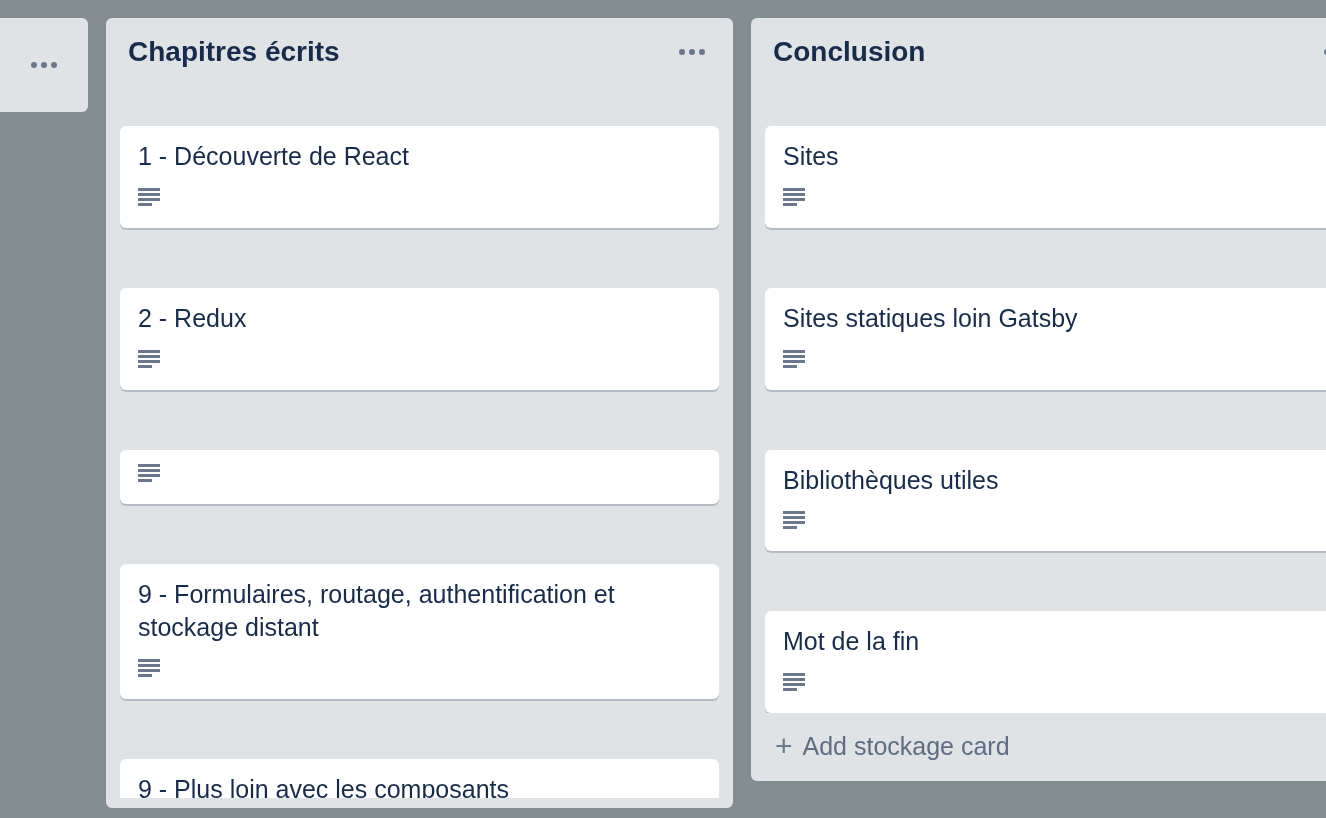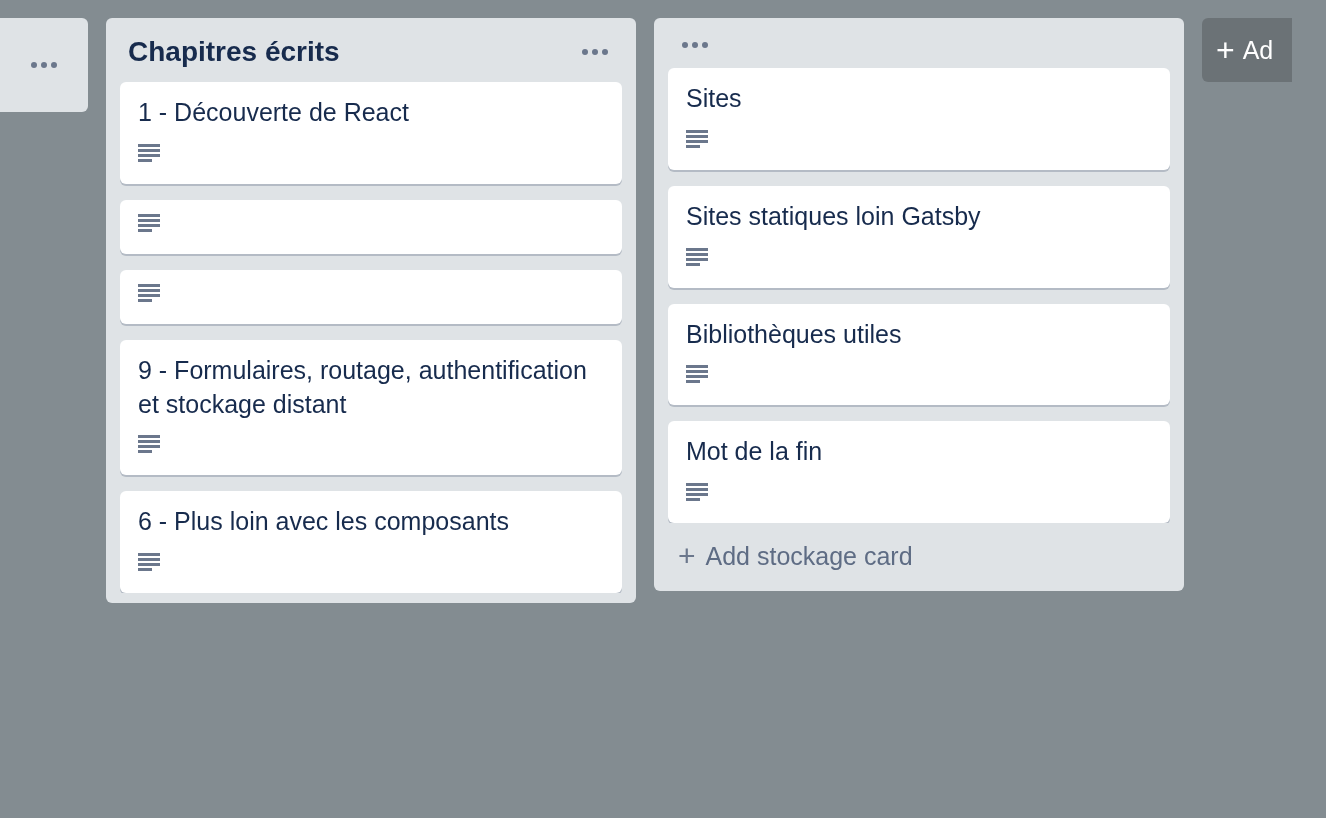--- a/index.html
+++ b/index.html
@@ -13,21 +13,21 @@
   .board {
     display: flex;
     align-items: flex-start;
     gap: 18px;
     padding: 18px 0 0 0;
     height: 100%;
   }
   .list {
     background: #dfe3e6;
     border-radius: 6px;
-    width: 530px;
+    width: 627px;
     flex-shrink: 0;
     display: flex;
     flex-direction: column;
     padding: 14px 14px 10px 14px;
     max-height: 790px;
   }
   .stub-list {
     width: 88px;
     background: #dfe3e6;
     border-radius: 0 6px 6px 0;
@@ -76,20 +76,21 @@
     flex-direction: column;
     gap: 16px;
     overflow-y: auto;
   }
   .card {
     background: #ffffff;
     border-radius: 6px;
     box-shadow: 0 2px 0 rgba(9,30,66,0.2);
     padding: 14px 18px 18px 18px;
     cursor: pointer;
+    margin-top: 44px;
   }
   .card-title {
     font-size: 25px;
     font-weight: 400;
     color: #172b4d;
     line-height: 1.35;
     margin-bottom: 14px;
   }
   .desc-icon {
     display: inline-block;
@@ -158,20 +159,21 @@
               <g fill="#6b778c">
                 <rect x="0" y="0" width="22" height="3"></rect>
                 <rect x="0" y="5" width="22" height="3"></rect>
                 <rect x="0" y="10" width="22" height="3"></rect>
                 <rect x="0" y="15" width="14" height="3"></rect>
               </g>
             </svg>
         </span>
       </div>
       <div class="card">
+        <div class="card-title">2 - Redux</div>
         <span class="desc-icon">
           <svg width="22" height="18" viewBox="0 0 22 18">
               <g fill="#6b778c">
                 <rect x="0" y="0" width="22" height="3"></rect>
                 <rect x="0" y="5" width="22" height="3"></rect>
                 <rect x="0" y="10" width="22" height="3"></rect>
                 <rect x="0" y="15" width="14" height="3"></rect>
               </g>
             </svg>
         </span>
@@ -195,37 +197,38 @@
               <g fill="#6b778c">
                 <rect x="0" y="0" width="22" height="3"></rect>
                 <rect x="0" y="5" width="22" height="3"></rect>
                 <rect x="0" y="10" width="22" height="3"></rect>
                 <rect x="0" y="15" width="14" height="3"></rect>
               </g>
             </svg>
         </span>
       </div>
       <div class="card">
-        <div class="card-title">6 - Plus loin avec les composants</div>
+        <div class="card-title">9 - Plus loin avec les composants</div>
         <span class="desc-icon">
           <svg width="22" height="18" viewBox="0 0 22 18">
               <g fill="#6b778c">
                 <rect x="0" y="0" width="22" height="3"></rect>
                 <rect x="0" y="5" width="22" height="3"></rect>
                 <rect x="0" y="10" width="22" height="3"></rect>
                 <rect x="0" y="15" width="14" height="3"></rect>
               </g>
             </svg>
         </span>
       </div>
     </div>
   </div>
 
   <div class="list">
     <div class="list-header">
+      <div class="list-title">Conclusion</div>
       <div class="menu-dots">
         <span></span>
           <span></span>
           <span></span>
       </div>
     </div>
     <div class="cards">
       <div class="card">
         <div class="card-title">Sites</div>
         <span class="desc-icon">

